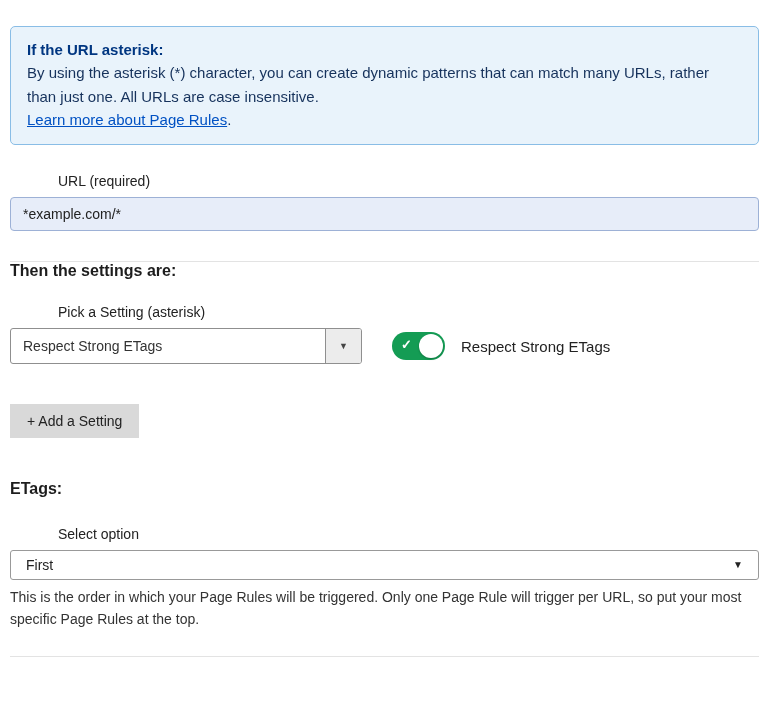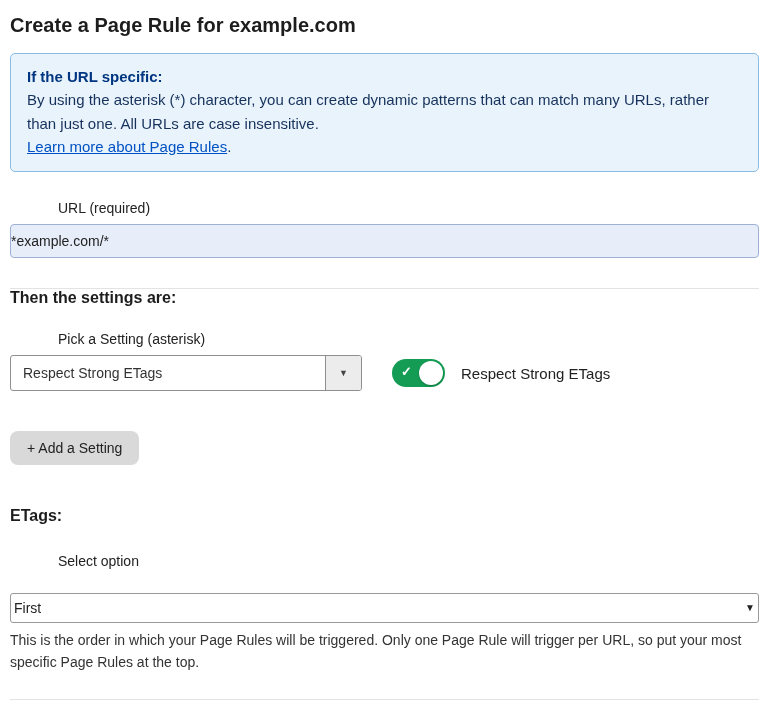--- a/index.html
+++ b/index.html
@@ -45,21 +45,21 @@
     color: #222;
     margin-left: 48px;
   }
   .url-input {
     margin-top: 8px;
     width: 100%;
     height: 34px;
     background: #e7edf9;
     border: 1px solid #9db1d6;
     border-radius: 4px;
-    padding: 0 0;
+    padding: 0 12px;
     font-size: 14px;
     color: #222;
     font-family: "Liberation Sans", sans-serif;
   }
 
   .divider {
     border: none;
     border-top: 1px solid #e3e3e3;
     margin-top: 30px;
   }
@@ -138,45 +138,45 @@
     box-shadow: 0 1px 2px rgba(0,0,0,0.25);
   }
   .toggle-label {
     margin-left: 16px;
     font-size: 15px;
     color: #222;
   }
 
   .btn {
     border: none;
-    border-radius: 8px;
+    border-radius: 0;
     font-size: 14px;
     font-family: "Liberation Sans", sans-serif;
     cursor: pointer;
     height: 34px;
     padding: 0 17px;
   }
   .btn.gray {
     background: #d9d9d9;
     color: #222;
   }
   .add-setting { margin-top: 40px; }
 
   .order-heading { margin-top: 42px; }
 
   .select {
-    margin-top: 24px;
+    margin-top: 8px;
     width: 100%;
     height: 30px;
     border: 1px solid #999;
     border-radius: 3px;
     background: #fff;
     display: flex;
     align-items: center;
-    padding: 0 3px;
+    padding: 0 15px;
     font-size: 14px;
     color: #222;
     cursor: pointer;
     justify-content: flex-end;
   }
   .select-value { flex: 1; }
   .select-caret {
     font-size: 10px;
     color: #222;
     line-height: 1;
@@ -189,24 +189,23 @@
     color: #333;
   }
 
   .footer-divider { margin-top: 26px; }
 </style>
 </head>
 <body>
 
 <div class="page">
 
-  <h1 class="page-title">Create a Page Rule for example.com</h1>
 
   <div class="info-box">
-    <div class="info-heading">If the URL specific:</div>
+    <div class="info-heading">If the URL asterisk:</div>
     <div class="info-body">By using the asterisk (*) character, you can create dynamic patterns that can match many URLs, rather than just one. All URLs are case insensitive.</div>
     <div class="info-link-line"><a class="info-link">Learn more about Page Rules</a><span>.</span></div>
   </div>
 
   <div class="field-label">URL (required)</div>
   <input class="url-input" type="text" value="*example.com/*" style="">
 
   <hr class="divider">
 
   <h2 class="section-heading">Then the settings are:</h2>

